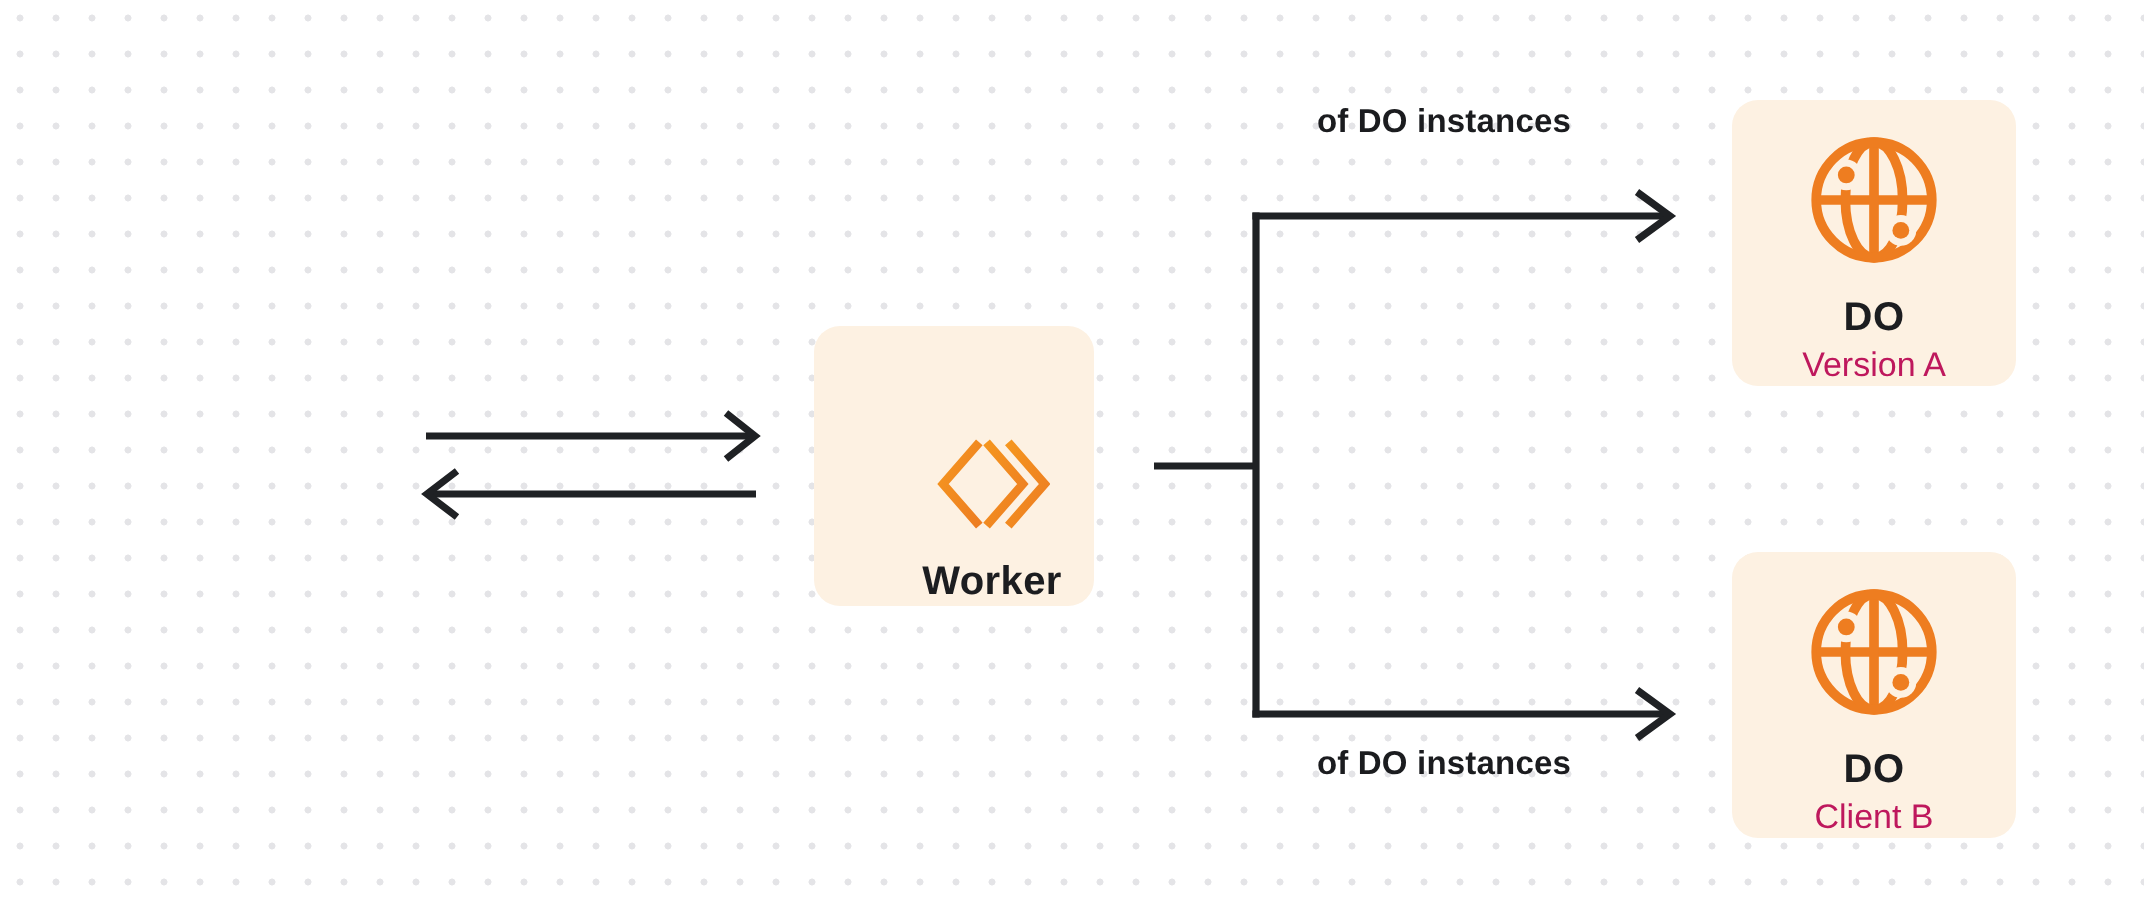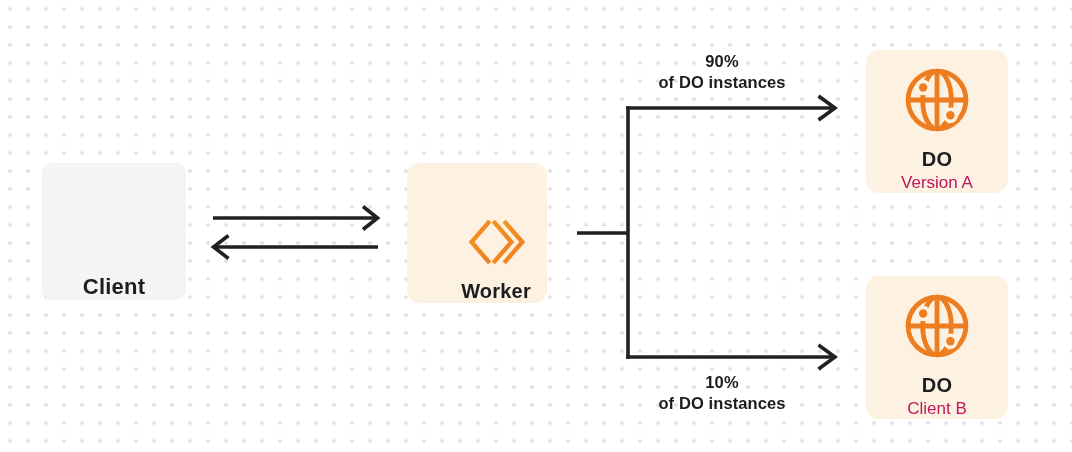--- a/index.html
+++ b/index.html
@@ -126,23 +126,20 @@
     <g>
       <path class="edge" d="M626.2 108 H832"></path>
       <path class="edge" d="M818.5 96 L835 108 L818.5 120"></path>
     </g>
     <g>
       <path class="edge" d="M626.2 357 H832"></path>
       <path class="edge" d="M818.5 345 L835 357 L818.5 369"></path>
     </g>
   </svg>
 
-  <div class="node node-client">
-    <span class="node-label">Client</span>
-  </div>
 
   <div class="node node-worker">
     <span>
       <svg class="icon-svg" width="58" height="48" viewBox="0 0 64 52" aria-hidden="true">
         <defs>
           <linearGradient id="wg" x1="0" y1="0" x2="1" y2="1">
             <stop offset="0" stop-color="#f5961f"></stop>
             <stop offset="1" stop-color="#ed7d22"></stop>
           </linearGradient>
         </defs>
@@ -150,26 +147,24 @@
           <path d="M25 3 L5 26 L25 49"></path>
           <path d="M29 3 L49 26 L29 49"></path>
           <path d="M41 3 L61 26 L41 49"></path>
         </g>
       </svg>
     </span>
     <span class="node-label">Worker</span>
   </div>
 
   <div class="edge-label edge-label-top">
-    <div>90%</div>
     <div>of DO instances</div>
   </div>
 
   <div class="edge-label edge-label-bottom">
-    <div>10%</div>
     <div>of DO instances</div>
   </div>
 
   <div class="node node-do node-do-a">
     <span>
       <svg class="icon-svg" width="68" height="68" viewBox="0 0 76 76" aria-hidden="true">
         <g fill="none" stroke="#ee7d20" stroke-width="5.4">
           <circle cx="38" cy="38" r="32.3"></circle>
           <path d="M6 38 H70"></path>
           <path d="M38 5.7 V70.3"></path>

